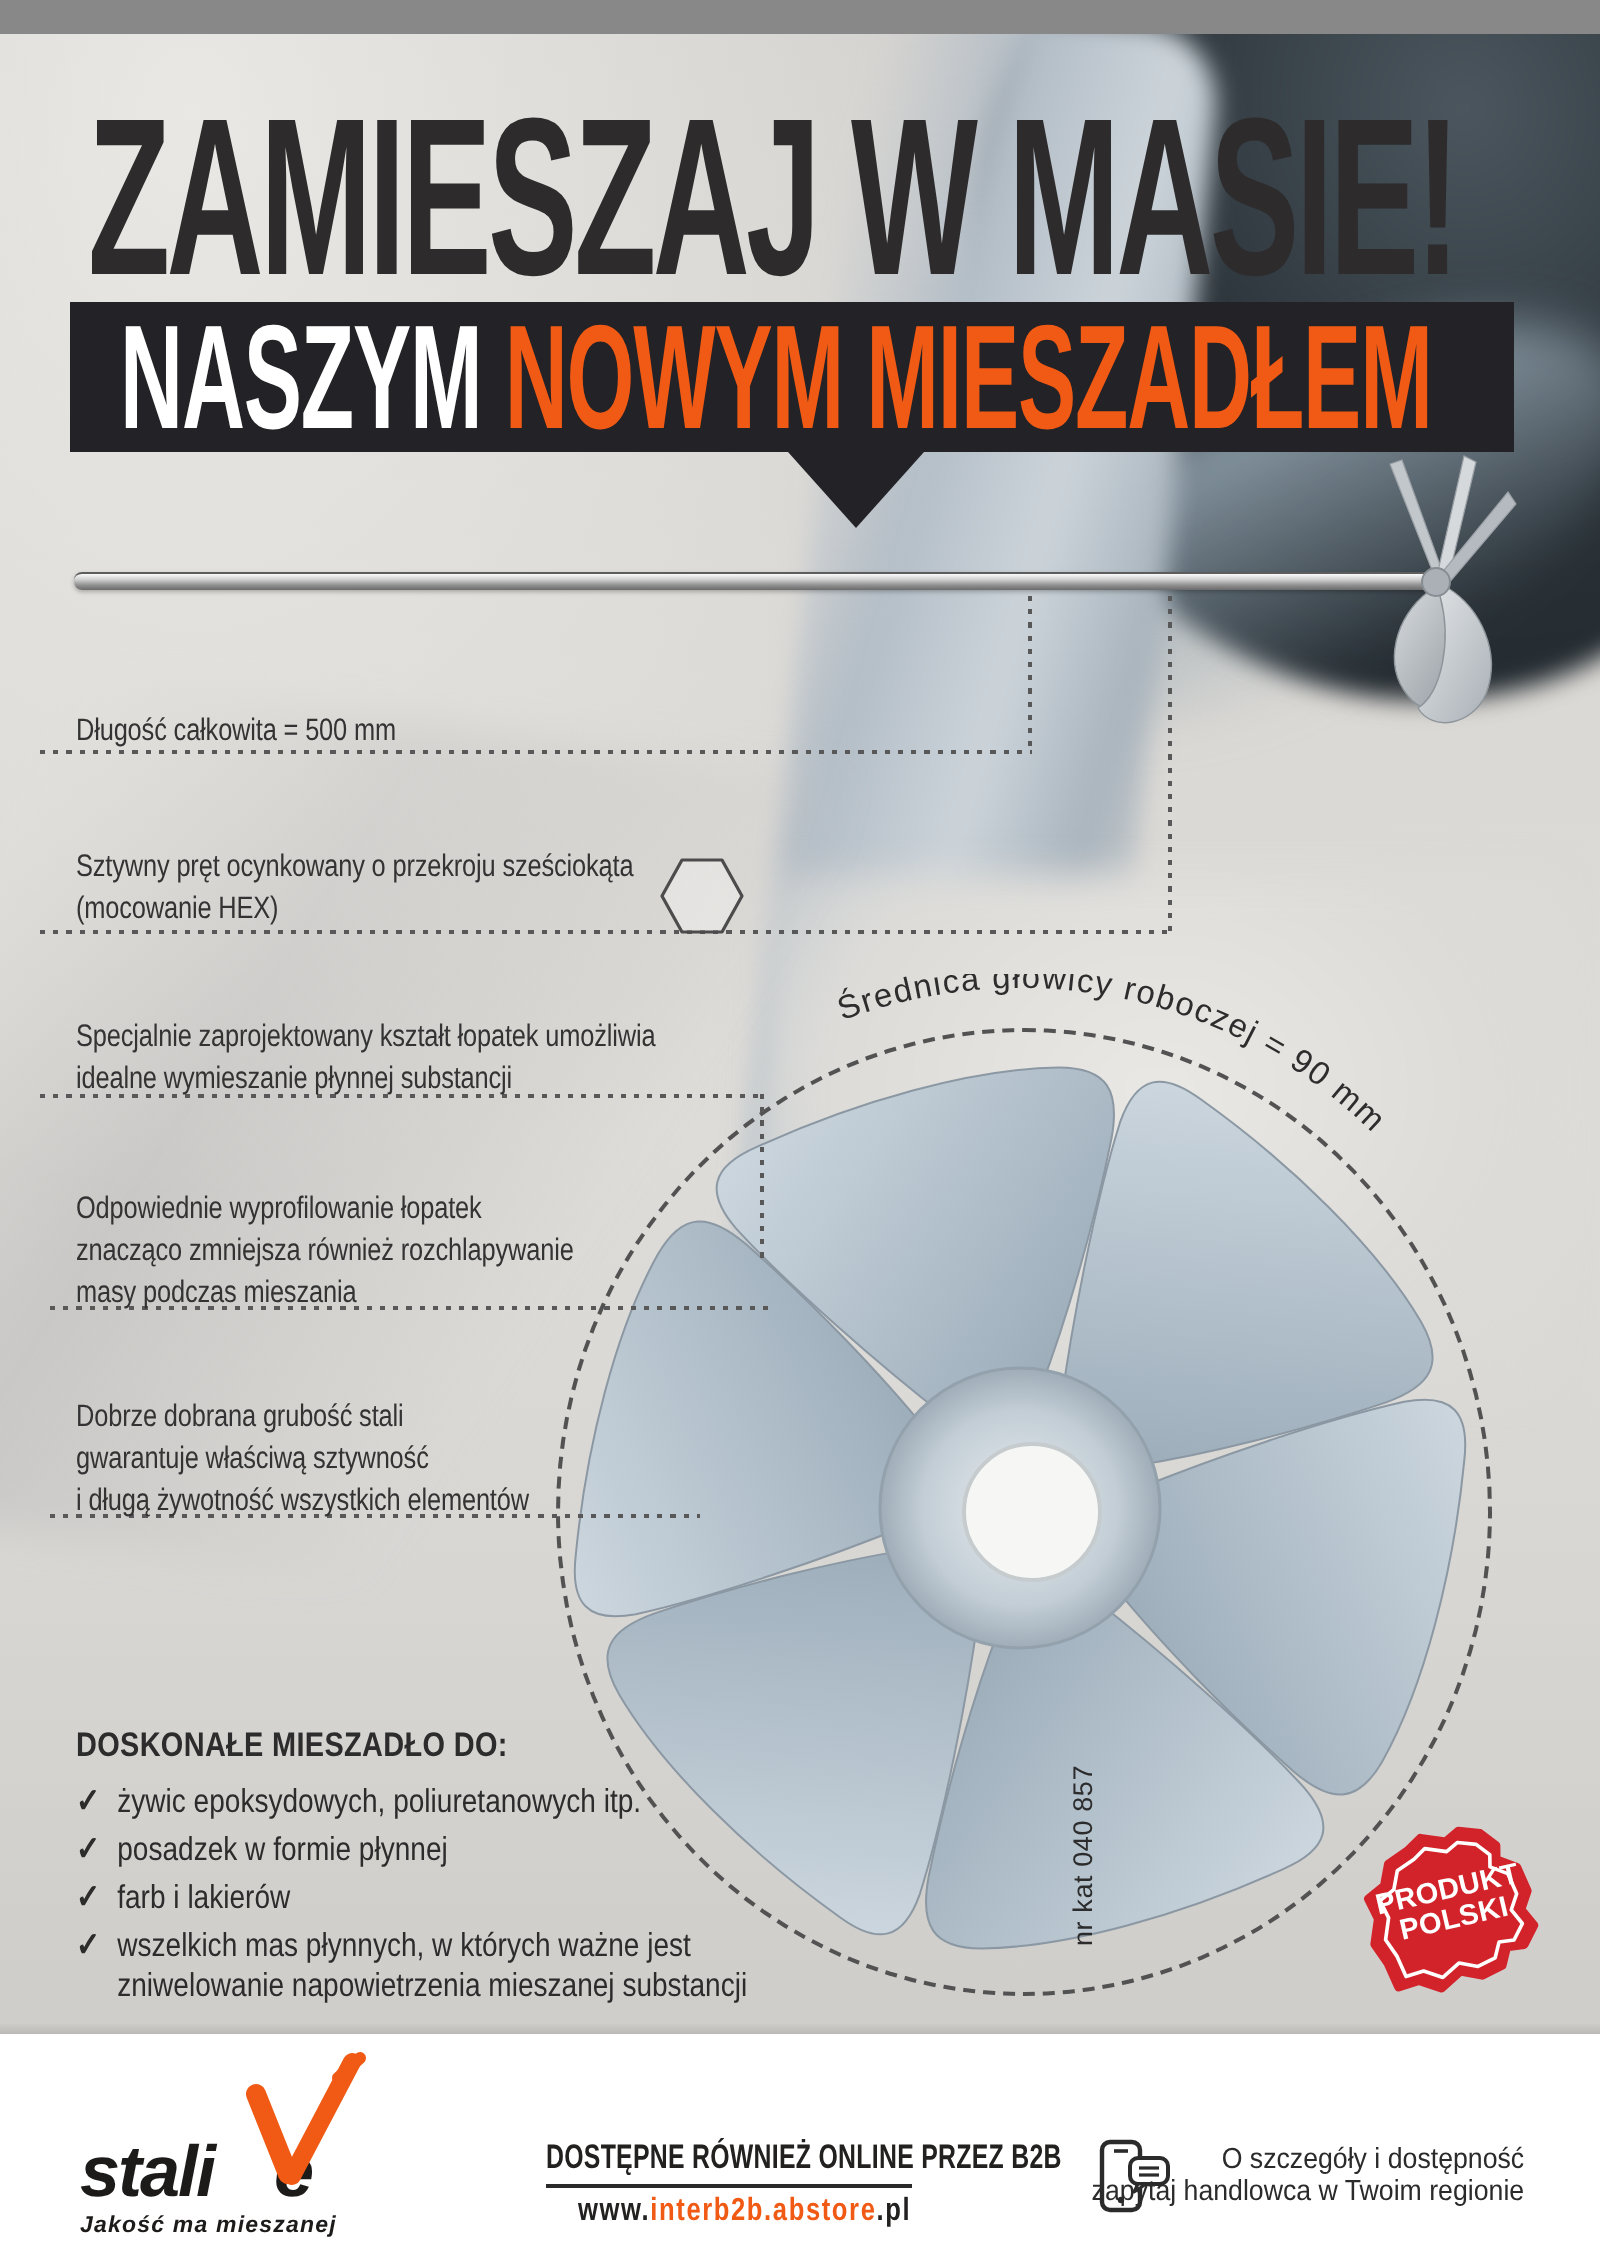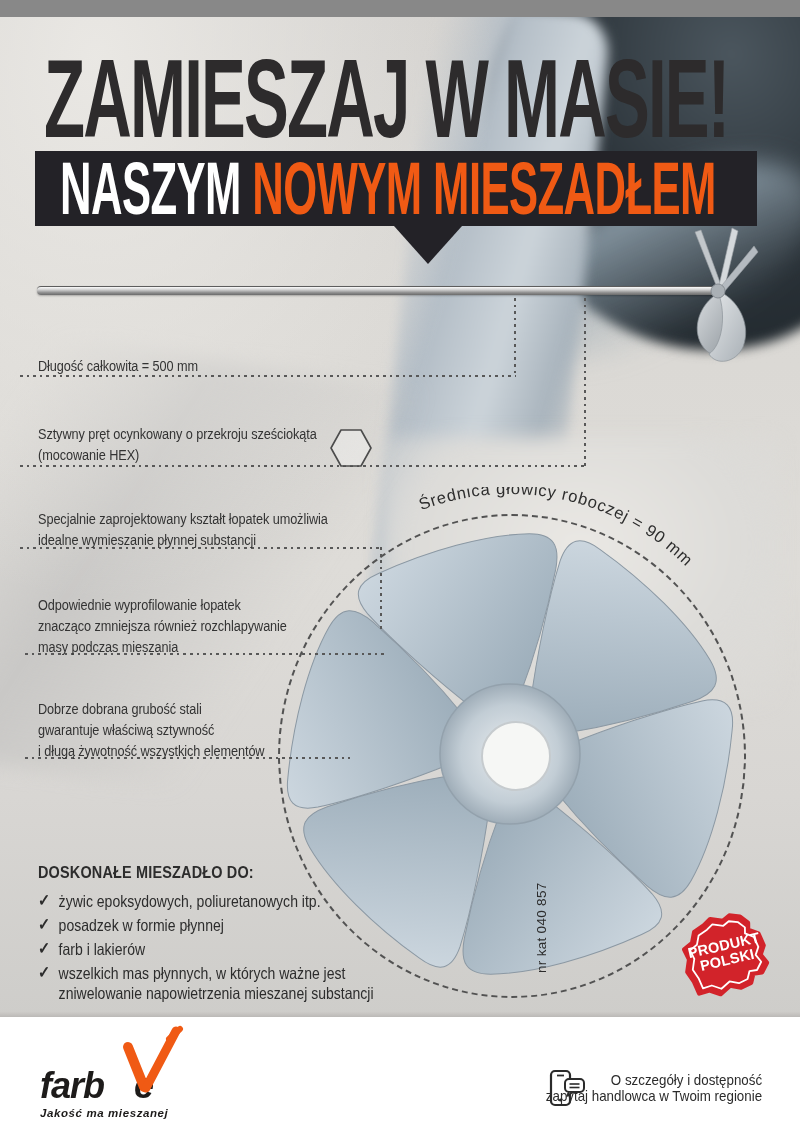--- a/index.html
+++ b/index.html
@@ -229,29 +229,34 @@
     </div>
     <div class="feat-row">
       <span class="check">✓</span>
       <span class="txt">wszelkich mas płynnych, w których ważne jest
 zniwelowanie napowietrzenia mieszanej substancji</span>
     </div>
   </div>
 
   <div class="footer">
     <div class="logo">
-      <div class="word"><span>farb</span><span class="sp"></span><span>e</span></div>
+      <div class="word"><span>stali</span><span class="sp"></span><span>e</span></div>
       <svg class="vmark" width="70" height="70" viewBox="0 0 70 70">
         <path d="M14,22 L30,62" stroke="#f05a14" stroke-width="10" stroke-linecap="round" fill="none"></path>
         <path d="M62,6 L32,63" stroke="#f05a14" stroke-width="9" stroke-linecap="round" fill="none"></path>
         <path d="M55,14 L66,4" stroke="#f05a14" stroke-width="6" stroke-linecap="round" fill="none"></path>
       </svg>
       <div class="tagline">Jakość ma mieszanej</div>
     </div>
 
+    <div class="b2b">
+      <div class="head">DOSTĘPNE RÓWNIEŻ ONLINE PRZEZ B2B</div>
+      <div class="rule"></div>
+      <a class="url" href="#"><span>www.</span><span class="orange">interb2b.abstore</span><span>.pl</span></a>
+    </div>
 
     <svg class="phone" width="40" height="44" viewBox="0 0 40 44">
       <rect x="3" y="4" width="19" height="34" rx="4" fill="#fff" stroke="#2b2b2b" stroke-width="2.2"></rect>
       <line x1="9" y1="8.5" x2="16" y2="8.5" stroke="#2b2b2b" stroke-width="1.8"></line>
       <circle cx="12.5" cy="33" r="1.6" fill="#2b2b2b"></circle>
       <rect x="17" y="12" width="19" height="13" rx="4" fill="#fff" stroke="#2b2b2b" stroke-width="2"></rect>
       <path d="M21,25 L19,29 L25,25 Z" fill="#fff" stroke="#2b2b2b" stroke-width="1.6" stroke-linejoin="round"></path>
       <line x1="21.5" y1="17" x2="31.5" y2="17" stroke="#2b2b2b" stroke-width="1.6"></line>
       <line x1="21.5" y1="20.5" x2="31.5" y2="20.5" stroke="#2b2b2b" stroke-width="1.6"></line>
     </svg>

